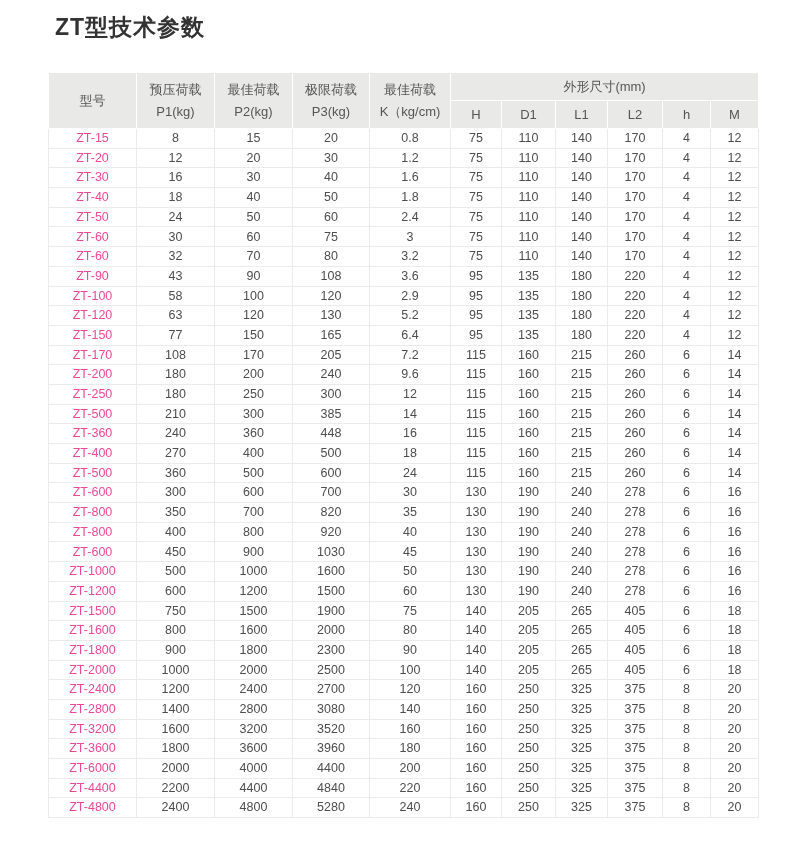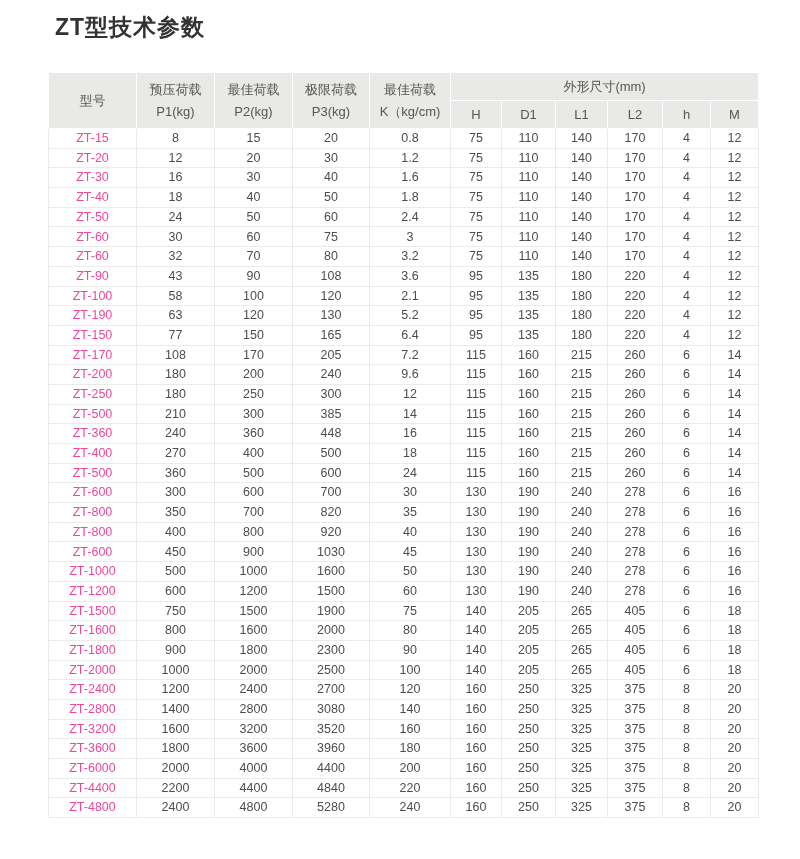--- a/index.html
+++ b/index.html
@@ -217,30 +217,30 @@
           <td>180</td>
           <td>220</td>
           <td>4</td>
           <td>12</td>
         </tr>
         <tr>
           <td>ZT-100</td>
           <td>58</td>
           <td>100</td>
           <td>120</td>
-          <td>2.1</td>
+          <td>2.9</td>
           <td>95</td>
           <td>135</td>
           <td>180</td>
           <td>220</td>
           <td>4</td>
           <td>12</td>
         </tr>
         <tr>
-          <td>ZT-190</td>
+          <td>ZT-120</td>
           <td>63</td>
           <td>120</td>
           <td>130</td>
           <td>5.2</td>
           <td>95</td>
           <td>135</td>
           <td>180</td>
           <td>220</td>
           <td>4</td>
           <td>12</td>

